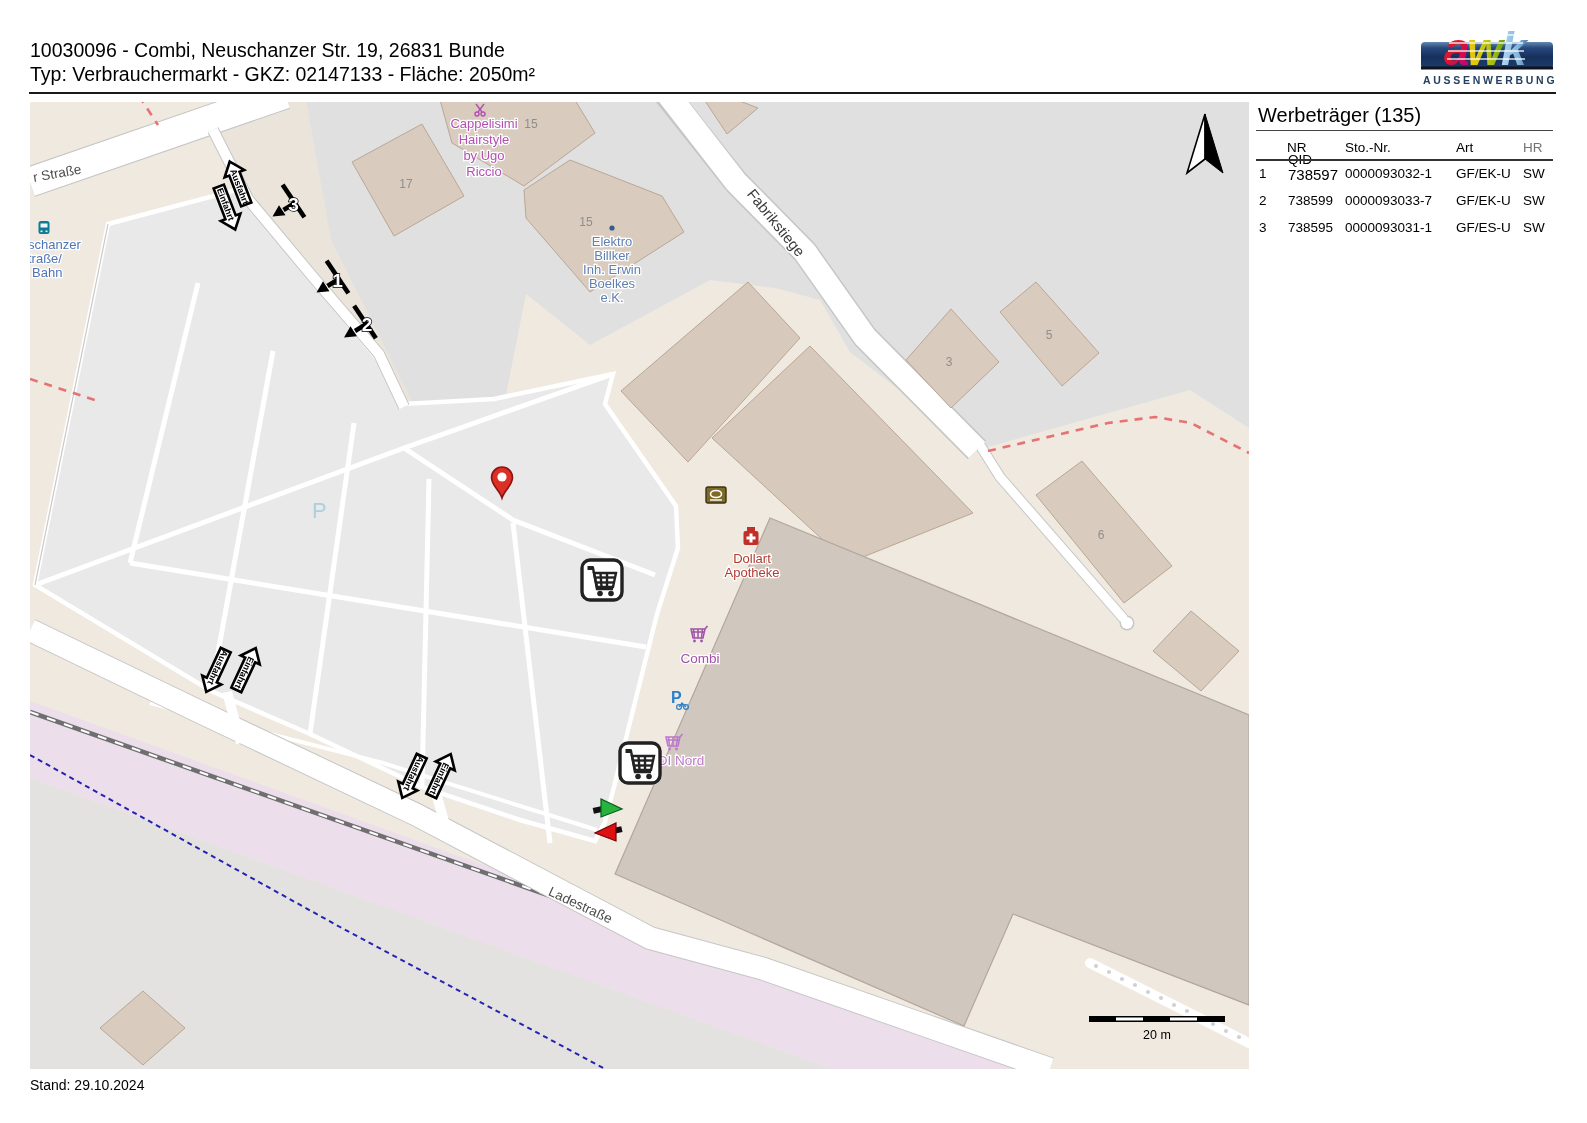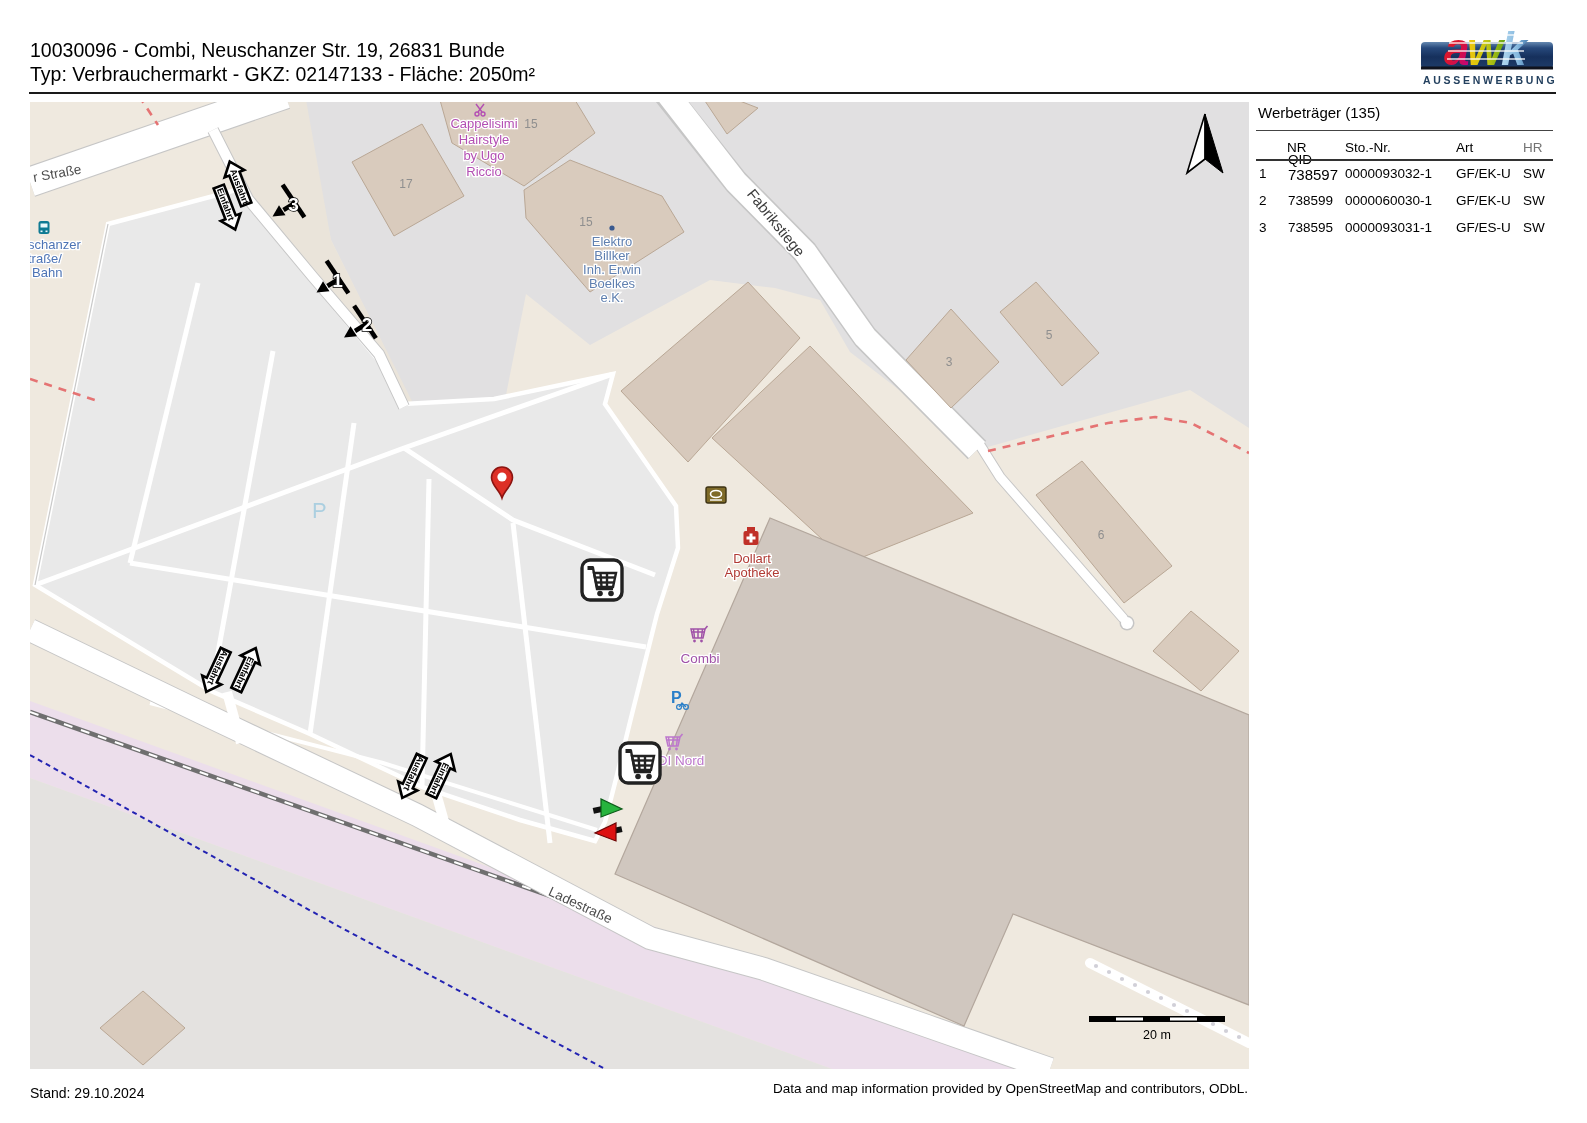--- a/index.html
+++ b/index.html
@@ -51,53 +51,52 @@
 <g stroke="#ffffff" stroke-width="1.3" opacity="0.85">
 <line x1="40" y1="13" x2="112" y2="13"></line>
         <line x1="39" y1="21" x2="113" y2="21"></line>
         <line x1="38" y1="29" x2="114" y2="29"></line>
         <line x1="37" y1="37" x2="115" y2="37"></line>
 </g>
 
 <text x="13" y="62" font-size="10.5px" fill="#24415f" letter-spacing="2.7" font-weight="bold">AUSSENWERBUNG</text>
 </svg>
 
-<div class="abs" style="left:1258px;top:104px;font-size:15px;color:#000;">Werbeträger (135)</div>
+<div class="abs" style="left:1258px;top:104px;font-size:20px;color:#000;">Werbeträger (135)</div>
 
 <div class="abs" style="left:1256px;top:130px;width:297px;height:1px;background:#444;"></div>
 
 <div class="abs" style="left:1259px;top:140px;font-size:13.5px;color:#000;margin-left:28px;">NR</div>
 <div class="abs" style="left:1288px;top:152px;font-size:13.5px;color:#000;">QID</div>
 <div class="abs" style="left:1345px;top:140px;font-size:13.5px;color:#000;">Sto.-Nr.</div>
 <div class="abs" style="left:1456px;top:140px;font-size:13.5px;color:#000;">Art</div>
 <div class="abs" style="left:1523px;top:140px;font-size:13.5px;color:#737373;">HR</div>
 
 <div class="abs" style="left:1256px;top:159px;width:297px;height:2px;background:#333;"></div>
 
 <div class="abs" style="left:1259px;top:166px;font-size:13.5px;color:#000;">1</div>
 <div class="abs" style="left:1288px;top:166px;font-size:15px;color:#000;">738597</div>
 <div class="abs" style="left:1345px;top:166px;font-size:13.5px;color:#000;">0000093032-1</div>
 <div class="abs" style="left:1456px;top:166px;font-size:13.5px;color:#000;">GF/EK-U</div>
 <div class="abs" style="left:1523px;top:166px;font-size:13.5px;color:#000;">SW</div>
 
 <div class="abs" style="left:1259px;top:193px;font-size:13.5px;color:#000;">2</div>
 <div class="abs" style="left:1288px;top:193px;font-size:13.5px;color:#000;">738599</div>
-<div class="abs" style="left:1345px;top:193px;font-size:13.5px;color:#000;">0000060030-1</div>
+<div class="abs" style="left:1345px;top:193px;font-size:13.5px;color:#000;">0000093033-7</div>
 <div class="abs" style="left:1456px;top:193px;font-size:13.5px;color:#000;">GF/EK-U</div>
 <div class="abs" style="left:1523px;top:193px;font-size:13.5px;color:#000;">SW</div>
 
 <div class="abs" style="left:1259px;top:220px;font-size:13.5px;color:#000;">3</div>
 <div class="abs" style="left:1288px;top:220px;font-size:13.5px;color:#000;">738595</div>
 <div class="abs" style="left:1345px;top:220px;font-size:13.5px;color:#000;">0000093031-1</div>
 <div class="abs" style="left:1456px;top:220px;font-size:13.5px;color:#000;">GF/ES-U</div>
 <div class="abs" style="left:1523px;top:220px;font-size:13.5px;color:#000;">SW</div>
 
-<div class="abs" style="left:30px;top:1077px;font-size:14px;color:#000;margin-top:8px;">Stand:&nbsp;29.10.2024</div>
-
-<div class="abs" style="left:548px;top:1081px;width:700px;text-align:right;font-size:13.5px;color:#000;">Data and map information provided by OpenStreetMap and contributors, ODbL.</div>
+<div class="abs" style="left:30px;top:1077px;font-size:14px;color:#000;">Stand:&nbsp;29.10.2024</div>
+
 
 <svg class="abs" style="left:30px;top:102px;" width="1219" height="967" viewBox="0 0 1219 967">
 
 <rect x="0" y="0" width="1219" height="967" fill="#efe9df"></rect>
 
 <polygon fill="#e1e0e1" points="270,0 1219,0 1219,326 1160,288 947,348 820,250 790,198 745,186 680,178 560,243 496,192 475,298 395,328 301,138"></polygon>
 
 <polygon fill="#eae4da" points="188,26 275,-8 301,138 400,335 372,308 346,250 280,172 215,93"></polygon>
 
 <polygon fill="#ecdeeb" points="0,599 1018,967 802,967 0,676"></polygon>

